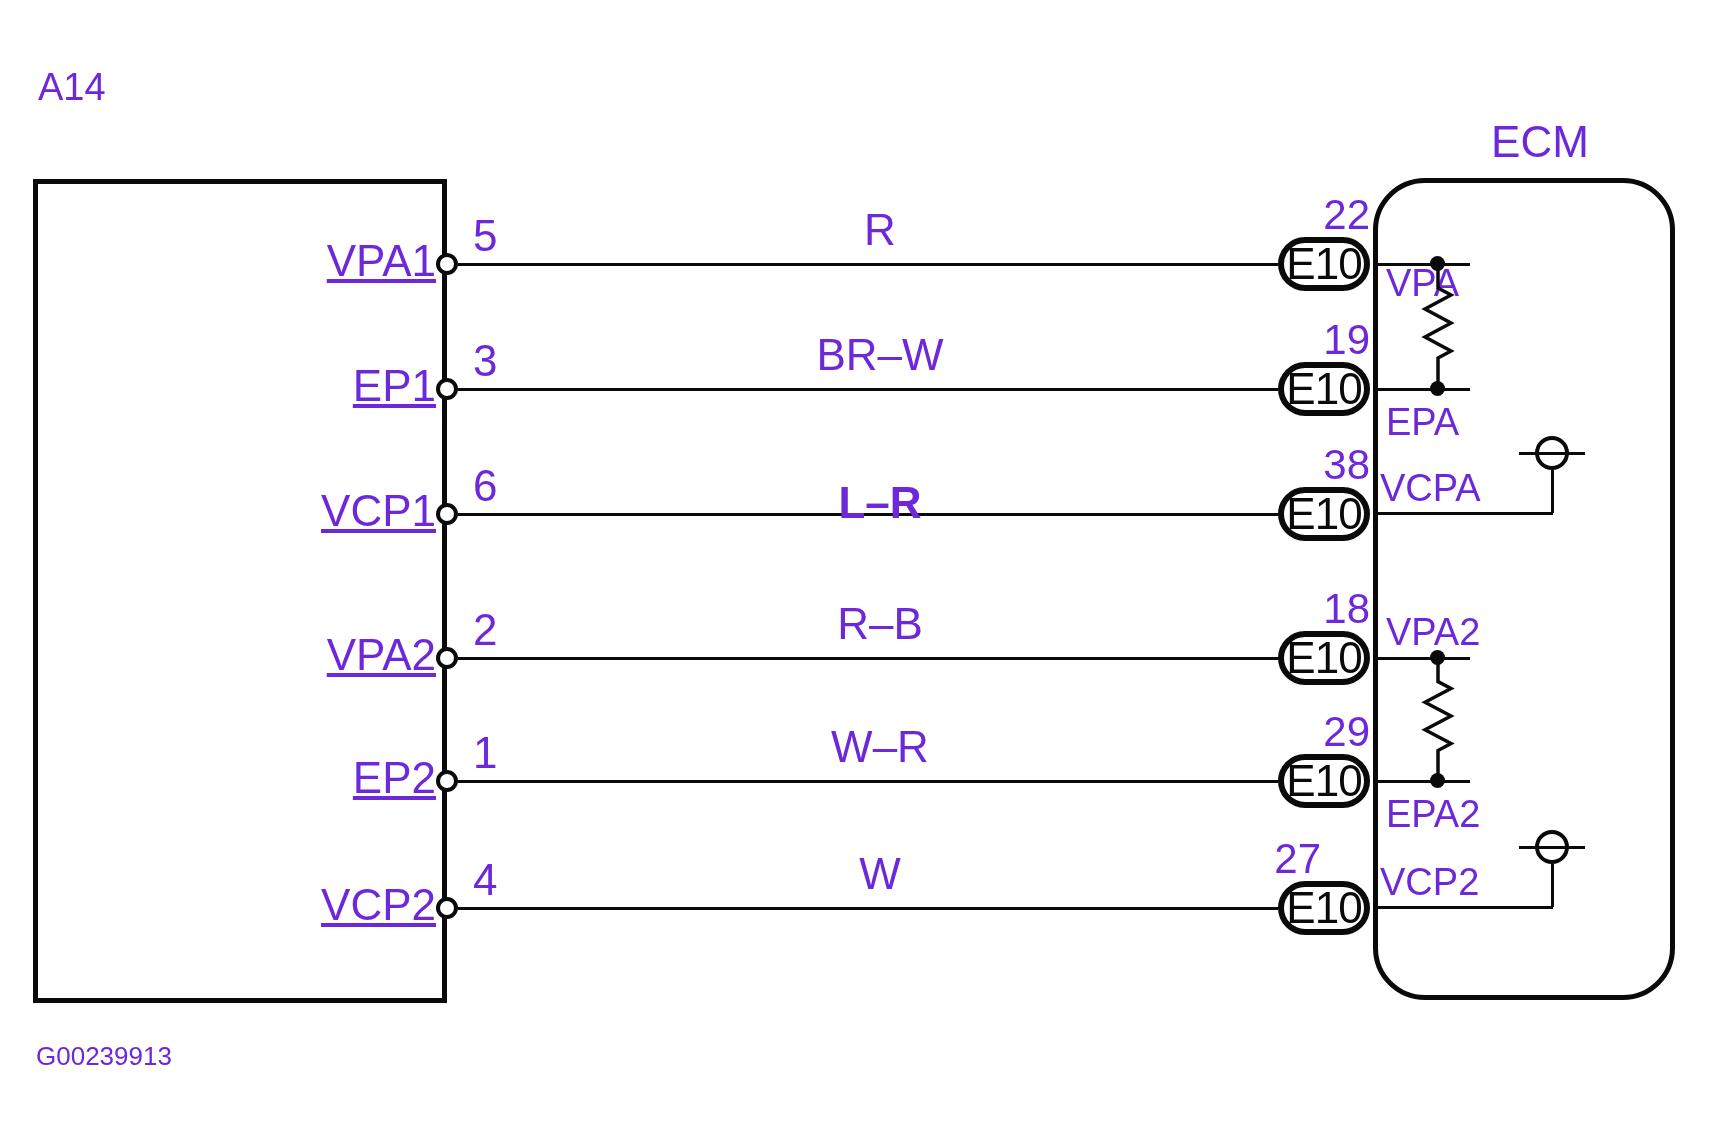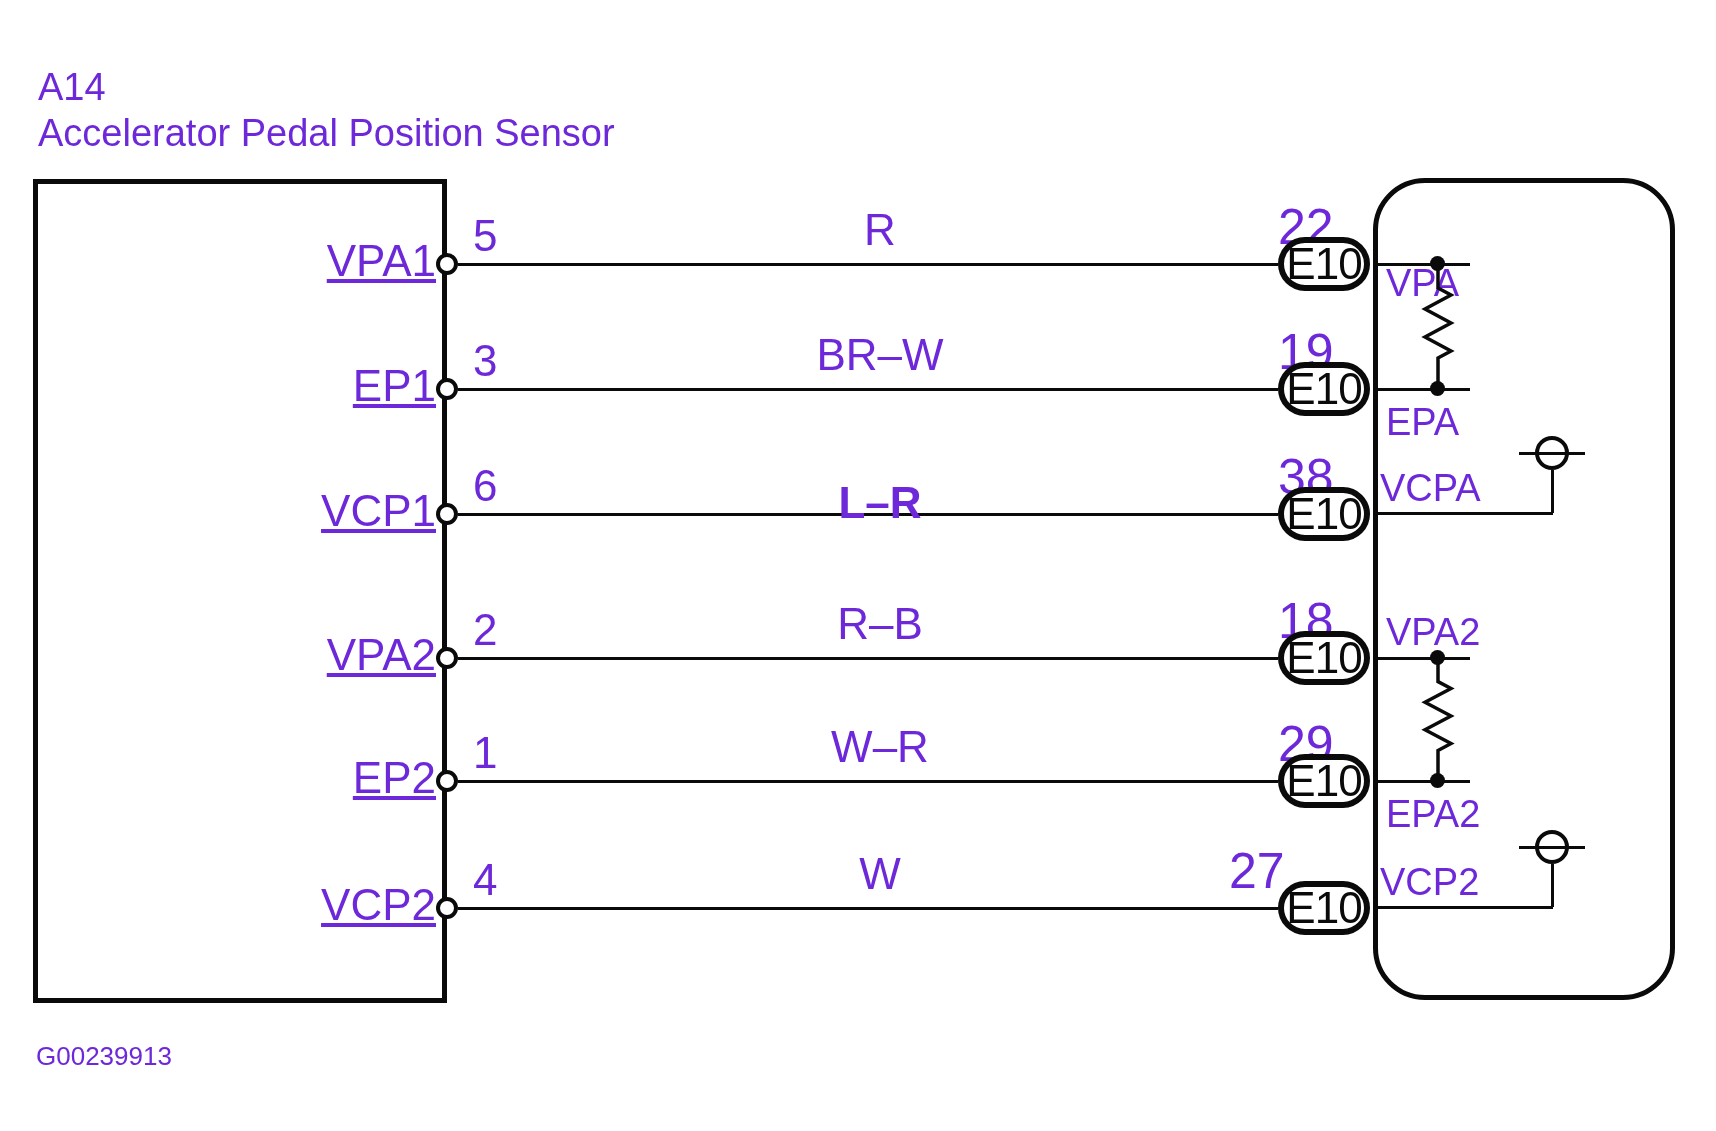--- a/index.html
+++ b/index.html
@@ -28,34 +28,34 @@
   }
   .dot{position:absolute;width:15px;height:15px;border-radius:50%;background:#0a0a0a;}
   .supply-circle{
     position:absolute;width:34px;height:34px;box-sizing:border-box;
     border:4px solid #0a0a0a;border-radius:50%;background:#fff;z-index:2;
   }
   .crossbar{position:absolute;height:3px;background:#0a0a0a;z-index:3;}
   .pin-label{font-size:44px;text-align:right;width:236px;text-decoration:underline;}
   .pin-num{font-size:44px;}
   .wire-label{font-size:44px;text-align:center;width:200px;}
-  .conn-num{font-size:50px;text-align:left;width:92px;margin-top:8px;}
+  .conn-num{font-size:42px;text-align:right;width:92px;}
   .ecm-pin{font-size:38px;}
 </style>
 </head>
 <body>
 
 <div id="canvas">
 
   <div class="txt" style="left:38px;top:68px;font-size:38px;">A14</div>
-  <div class="txt" style="left:38px;top:114px;font-size:38px;">Accelerator Pedal Position Sensor</div>
   <div class="txt" style="left:36px;top:1043px;font-size:26px;">G00239913</div>
 
   <div class="box" style="left:33px;top:179px;width:414px;height:824px;"></div>
 
+  <div class="txt" style="left:1395px;top:120px;width:290px;font-size:44px;text-align:center;">ECM</div>
   <div class="box" style="left:1373px;top:178px;width:302px;height:822px;border-radius:52px;"></div>
 
   <div>
     <div class="txt pin-label" style="left:200px;top:239px;">VPA1</div>
     <div class="terminal" style="left:436px;top:253px;"></div>
     <div class="txt pin-num" style="left:473px;top:214px;">5</div>
     <div class="wire" style="left:458px;top:263px;width:820px;"></div>
     <div class="txt wire-label" style="left:780px;top:208px;">R</div>
     <div class="txt conn-num" style="left:1278px;top:194px;">22</div>
     <div class="pill" style="left:1278px;top:237px;">

